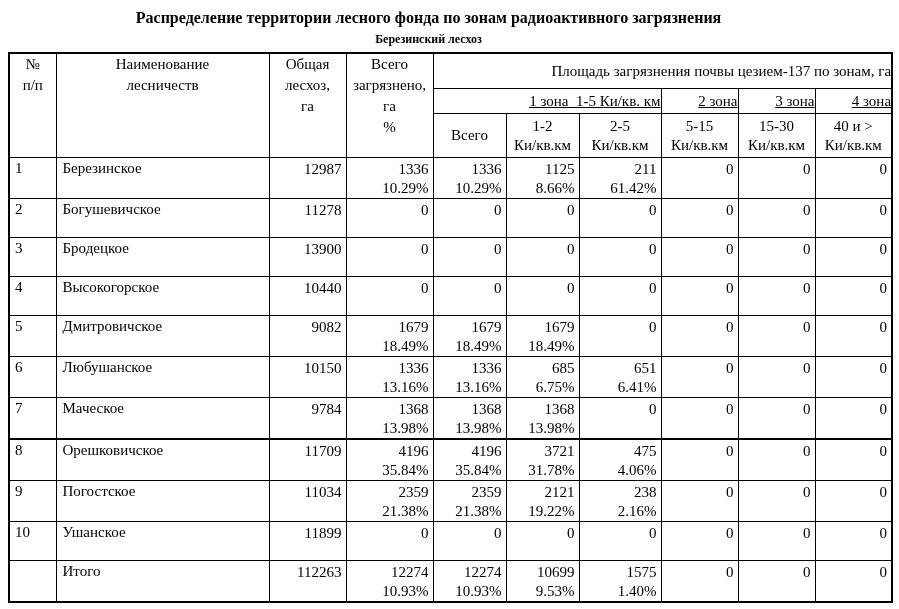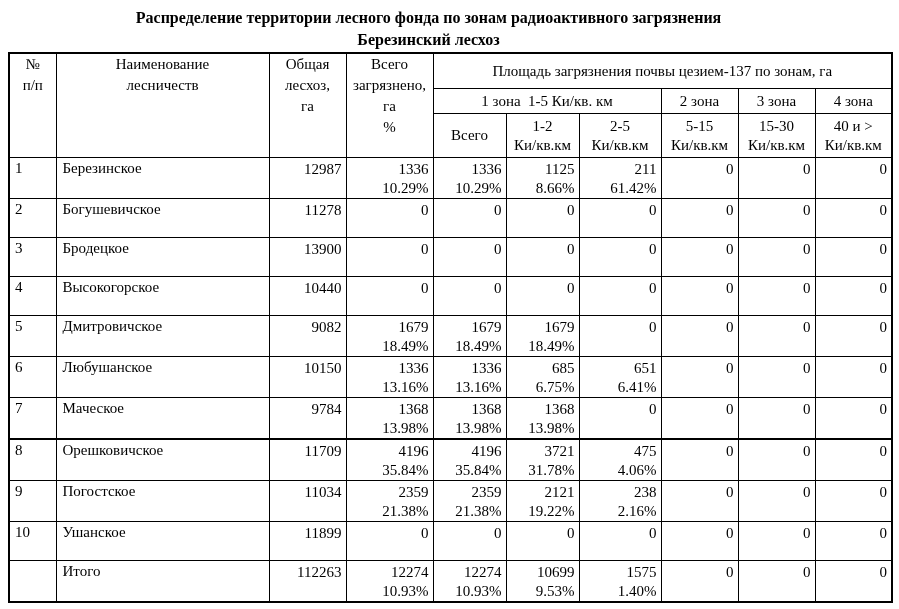--- a/index.html
+++ b/index.html
@@ -6,21 +6,21 @@
   body {
     width: 899px; height: 609px;
     font-family: "Liberation Serif", "DejaVu Serif", serif;
     color: #000;
     overflow: hidden;
   }
   .page { position: relative; width: 857px; height: 609px; }
 
   .titles { text-align: center; padding-top: 7px; }
   .title-main { font-weight: bold; font-size: 16px; line-height: 21px; margin: 0; }
-  .title-sub  { font-weight: bold; font-size: 16px; line-height: 21px; margin: 1px 0 0 0; }
+  .title-sub  { font-weight: bold; font-size: 12px; line-height: 21px; margin: 1px 0 0 0; }
   .title-date { font-weight: normal; font-size: 16px; line-height: 21px; margin: 1px 0 0 0; }
 
   table.report {
     border-collapse: collapse;
     table-layout: fixed;
     margin: 2px 0 0 8px;
     width: 883px;
     border: 2px solid #000;
   }
   .report th, .report td {
@@ -29,24 +29,24 @@
     font-weight: normal;
     padding: 0;
     overflow: hidden;
   }
   
   .hl { 
     text-align: center; vertical-align: top;
     padding-top: 5px; line-height: 21px;
   }
   .hg { 
-    text-align: center; vertical-align: middle; height: 34px;
+    text-align: right; vertical-align: middle; height: 34px;
   }
   .hz { 
-    text-align: center; vertical-align: middle; height: 24px;
+    text-align: right; vertical-align: middle; height: 24px; text-decoration: underline;
   }
   .hs { 
     text-align: center; vertical-align: middle; height: 43px; line-height: 19px;
   }
   
   tr.data-row { height: 39px; }
   td.c-num  { text-align: left;  vertical-align: top; padding: 2px 0 0 5px; }
   td.c-name { text-align: left;  vertical-align: top; padding: 2px 0 0 6px; margin-top: 20px; }
   td.c-val  { text-align: right; vertical-align: top; padding: 2px 4px 0 0; }
   td.c-val div { line-height: 19px; min-height: 0; }

